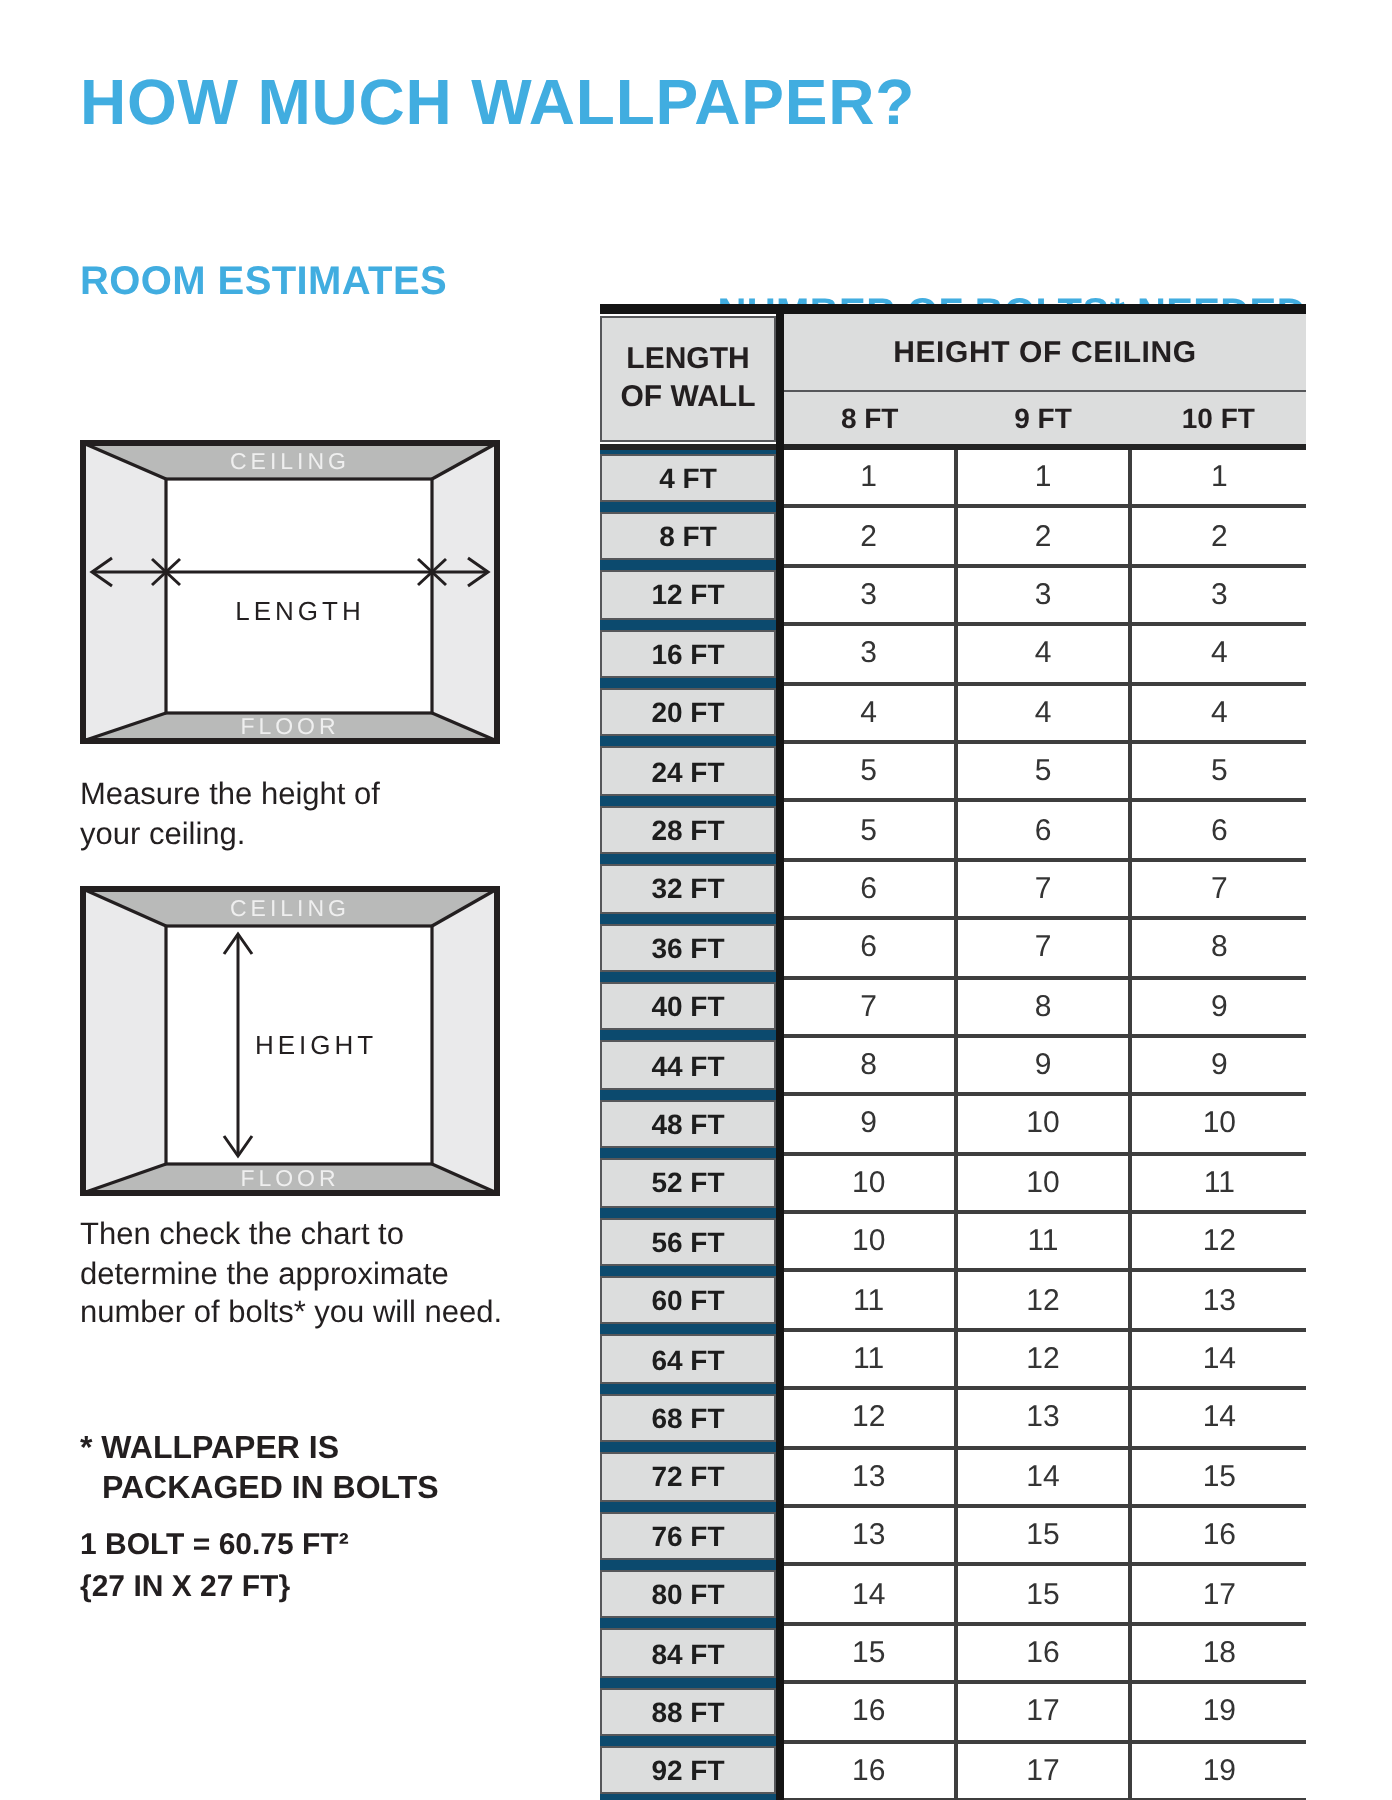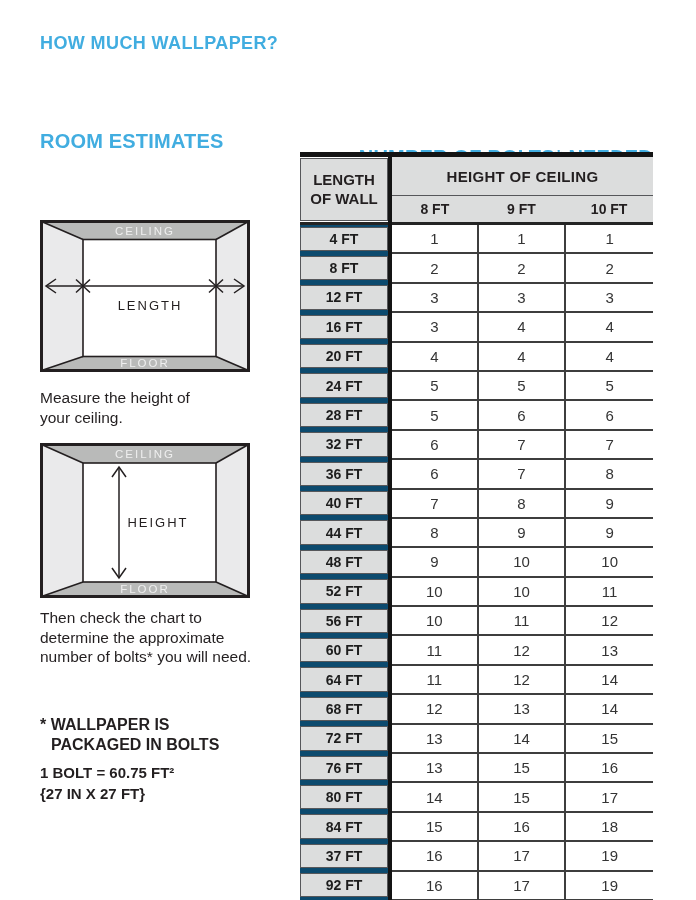--- a/index.html
+++ b/index.html
@@ -2,21 +2,21 @@
 <html style="--accent-blue: #41ade0; --header-gray: #dcdddd; --band-gray: #b9bab9;"><head>
 <meta charset="utf-8">
 <style>
   html,body { margin:0; padding:0; background:#fff; }
   .page {
     position:relative; width:696px; height:900px; background:#fff; overflow:hidden;
     font-family:"Liberation Sans", sans-serif; color:#231f20;
   }
   .main-title {
     position:absolute; left:40px; top:33px; margin:0;
-    font-size:18px; font-weight:700; letter-spacing:.4px;
+    font-size:32px; font-weight:700; letter-spacing:.4px;
     color:var(--accent-blue,#41ade0);
   }
   .section-heading {
     position:absolute; font-size:20px; font-weight:700; letter-spacing:.2px;
     color:var(--accent-blue,#41ade0);
   }
   #room-estimates { left:40px; top:130px; }
   #bolts-title { left:300px; top:146px; width:353px; text-align:right; }
 
   .para {
@@ -360,21 +360,21 @@
           <tr>
             <td class="rowlabel">
               <div class="labelbox">84 FT</div>
             </td>
             <td class="val">15</td>
             <td class="val">16</td>
             <td class="val">18</td>
           </tr>
           <tr>
             <td class="rowlabel">
-              <div class="labelbox">37 FT</div>
+              <div class="labelbox">88 FT</div>
             </td>
             <td class="val">16</td>
             <td class="val">17</td>
             <td class="val">19</td>
           </tr>
           <tr>
             <td class="rowlabel">
               <div class="labelbox">92 FT</div>
             </td>
             <td class="val">16</td>

